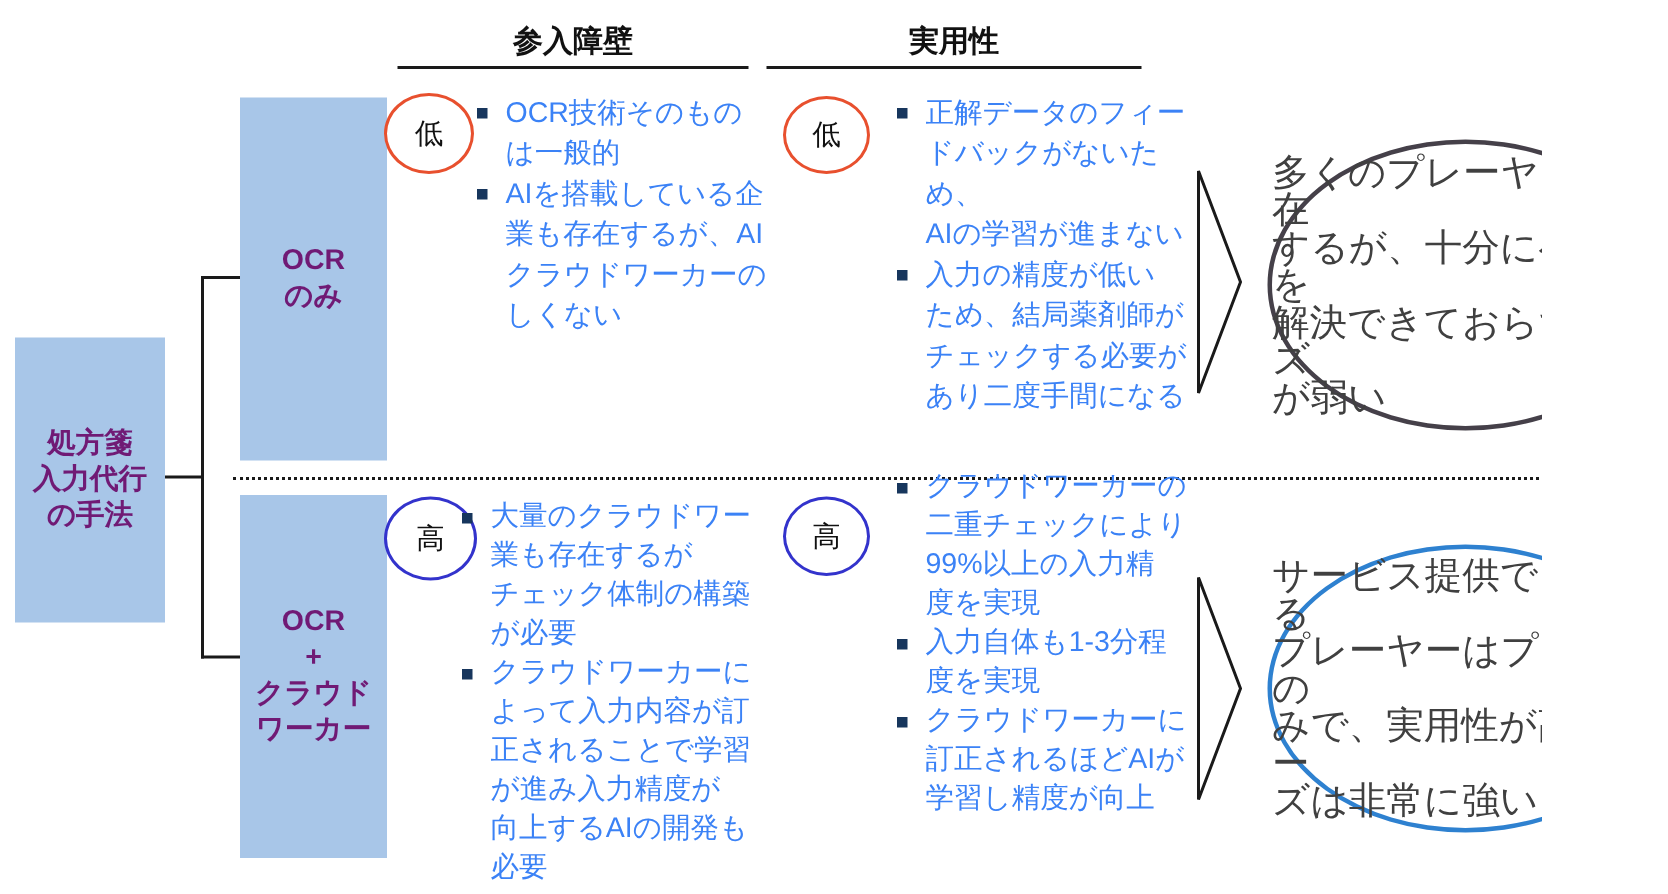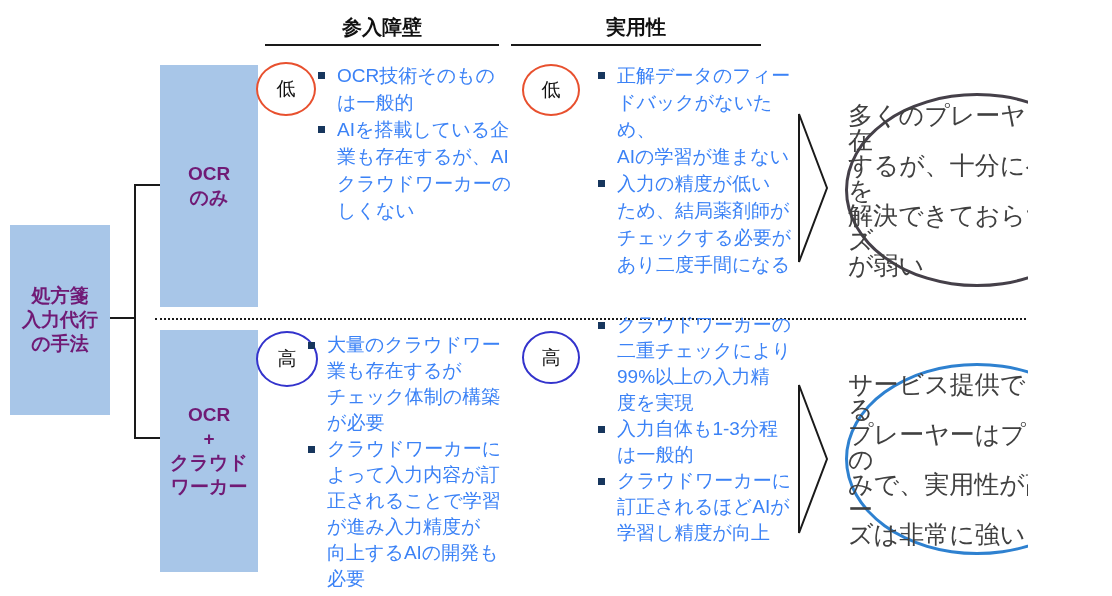--- a/index.html
+++ b/index.html
@@ -195,21 +195,21 @@
     <div class="bitem">
       <span class="bullet-sq"></span>
       <span class="btext">クラウドワーカーの
 二重チェックにより
 99%以上の入力精
 度を実現</span>
     </div>
     <div class="bitem">
       <span class="bullet-sq"></span>
       <span class="btext">入力自体も1-3分程
-は一般的</span>
+度を実現</span>
     </div>
     <div class="bitem">
       <span class="bullet-sq"></span>
       <span class="btext">クラウドワーカーに
 訂正されるほどAIが
 学習し精度が向上</span>
     </div>
   </div>
 
   <svg class="abs" style="left:797px; top:112px;" width="32" height="152" viewBox="0 0 32 152">

